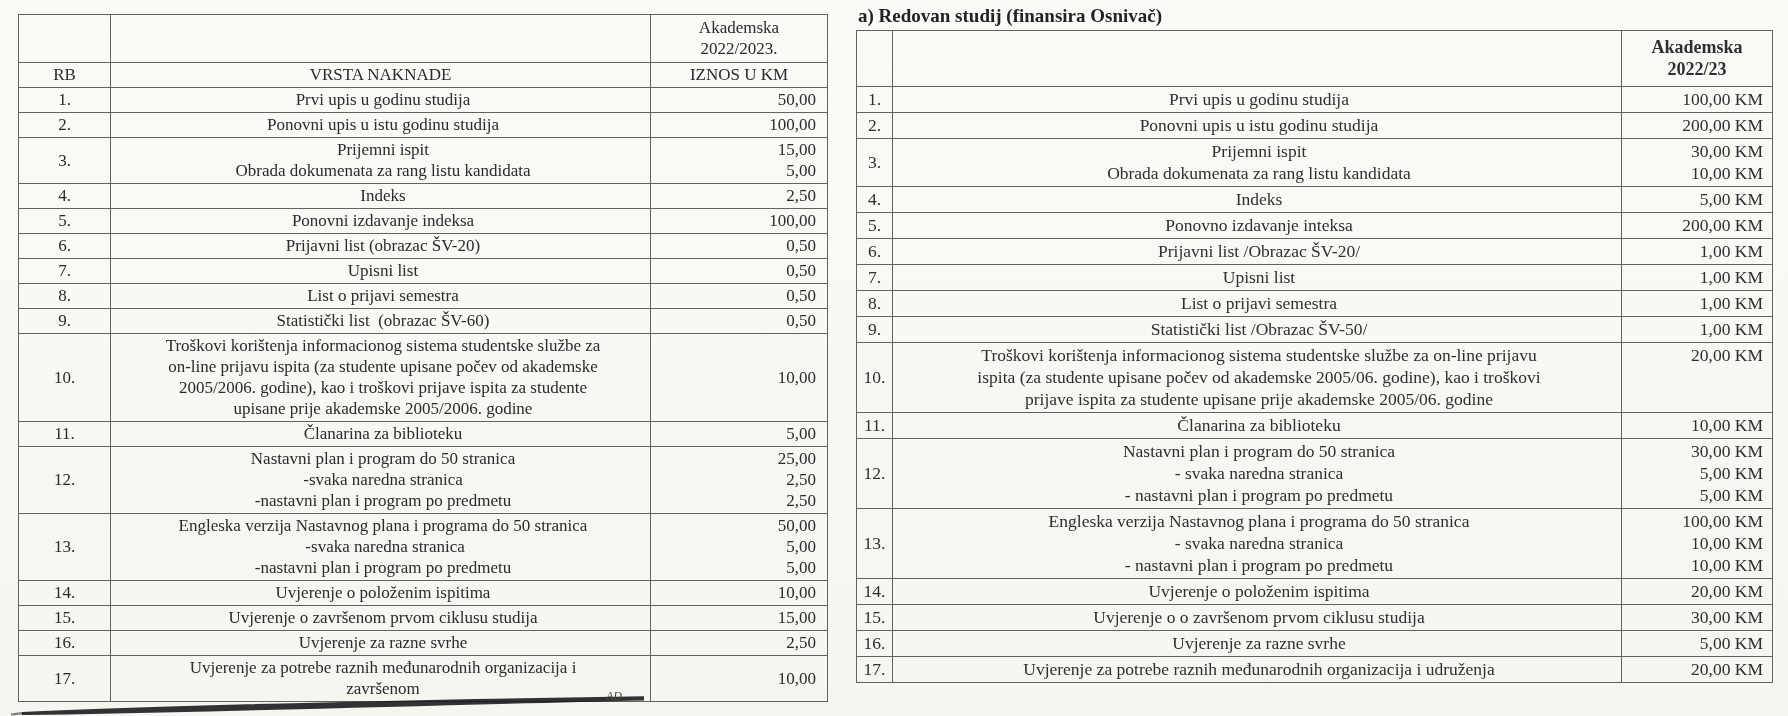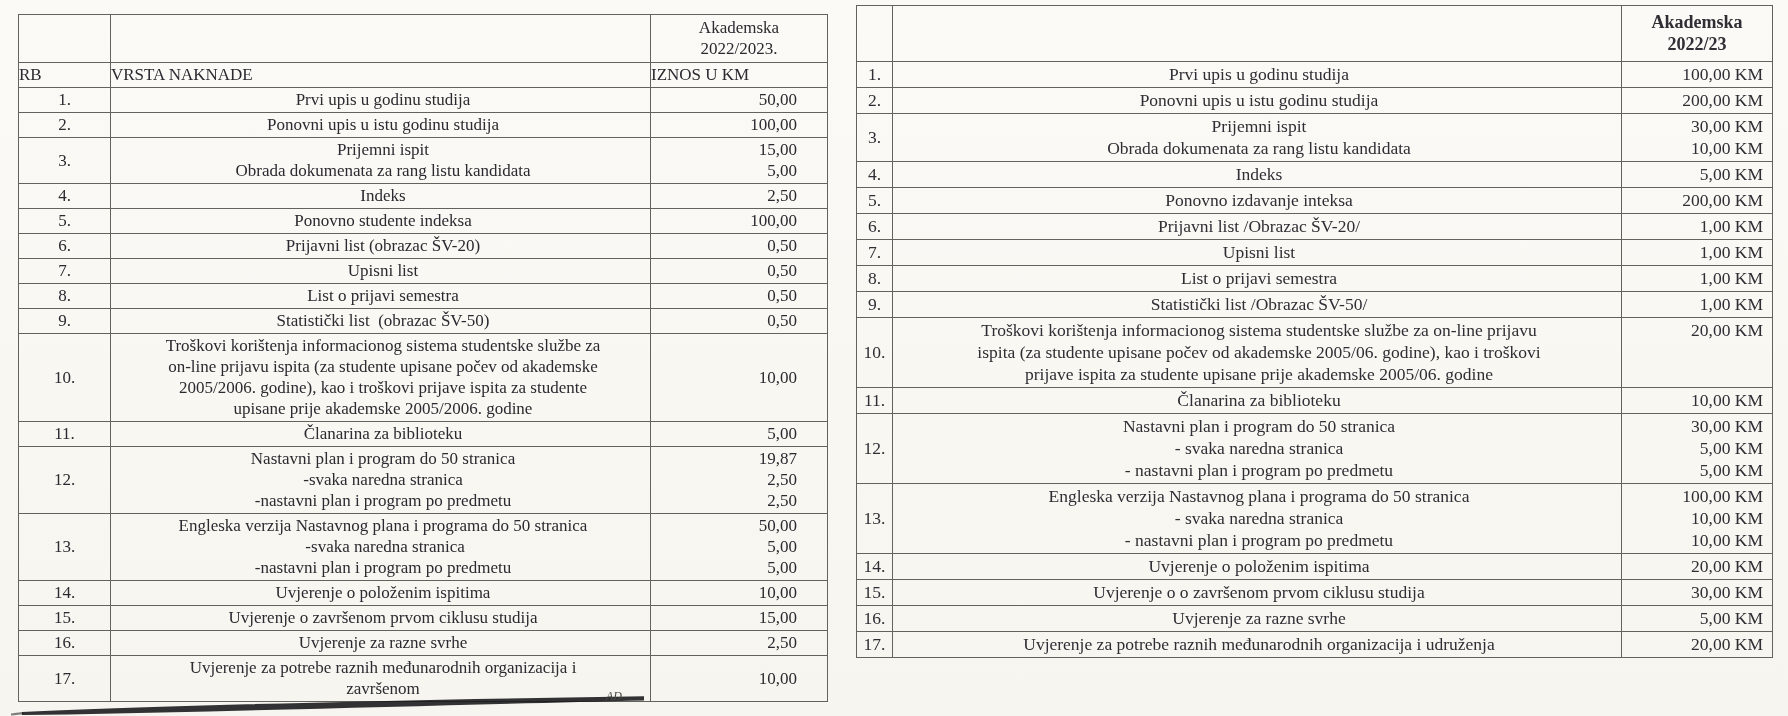--- a/index.html
+++ b/index.html
@@ -19,24 +19,24 @@
   .line{white-space:pre-wrap;}
   .rb{text-align:center;}
   .desc{text-align:center;}
   .val{text-align:right;}
   .val.mid{vertical-align:middle;}
 
   
   .left-wrap{position:absolute;left:18px;top:14px;width:809px;}
   .left-wrap td{font-size:17px;line-height:21px;padding:1px 0 2px 0;color:#2a2a30;}
   .left-wrap .desc{padding-left:9px;padding-right:4px;}
-  .left-wrap .val{padding-right:30px;}
+  .left-wrap .val{padding-right:11px;}
   .left-wrap .line{min-height:21px;}
   .left-wrap .hdr-year{height:44px;text-align:center;vertical-align:middle;}
-  .left-wrap .hdr2{text-align:left;}
+  .left-wrap .hdr2{text-align:center;}
 
   
   .right-wrap{position:absolute;left:856px;top:5px;width:916px;}
   .right-title{font-weight:bold;font-size:19px;line-height:22px;margin:0 0 3px 2px;color:#222228;}
   .right-wrap td{font-size:17.5px;line-height:22px;padding:1px 0 2px 0;color:#2e2e34;border-color:#6e6e68;}
   .right-wrap .desc{padding-left:8px;padding-right:4px;}
   .right-wrap .val{padding-right:9px;margin-top:24px;}
   .right-wrap .line{min-height:22px;}
   .right-wrap .hdr-year{height:52px;text-align:center;vertical-align:middle;font-weight:bold;font-size:18px;}
 
@@ -103,21 +103,21 @@
           <td class="desc">
             <div class="line">Indeks</div>
           </td>
           <td class="val">
             <div class="line">2,50</div>
           </td>
         </tr>
         <tr>
           <td class="rb">5.</td>
           <td class="desc">
-            <div class="line">Ponovno studente indeksa</div>
+            <div class="line">Ponovni izdavanje indeksa</div>
           </td>
           <td class="val">
             <div class="line">100,00</div>
           </td>
         </tr>
         <tr>
           <td class="rb">6.</td>
           <td class="desc">
             <div class="line">Prijavni list (obrazac ŠV-20)</div>
           </td>
@@ -139,21 +139,21 @@
           <td class="desc">
             <div class="line">List o prijavi semestra</div>
           </td>
           <td class="val">
             <div class="line">0,50</div>
           </td>
         </tr>
         <tr>
           <td class="rb">9.</td>
           <td class="desc">
-            <div class="line">Statistički list  (obrazac ŠV-50)</div>
+            <div class="line">Statistički list  (obrazac ŠV-60)</div>
           </td>
           <td class="val">
             <div class="line">0,50</div>
           </td>
         </tr>
         <tr>
           <td class="rb">10.</td>
           <td class="desc">
             <div class="line">Troškovi korištenja informacionog sistema studentske službe za</div>
             <div class="line">on-line prijavu ispita (za studente upisane počev od akademske</div>
@@ -172,21 +172,21 @@
           </td>
         </tr>
         <tr>
           <td class="rb">12.</td>
           <td class="desc">
             <div class="line">Nastavni plan i program do 50 stranica</div>
             <div class="line">-svaka naredna stranica</div>
             <div class="line">-nastavni plan i program po predmetu</div>
           </td>
           <td class="val">
-            <div class="line">19,87</div>
+            <div class="line">25,00</div>
             <div class="line">2,50</div>
             <div class="line">2,50</div>
           </td>
         </tr>
         <tr>
           <td class="rb">13.</td>
           <td class="desc">
             <div class="line">Engleska verzija Nastavnog plana i programa do 50 stranica</div>
             <div class="line"> -svaka naredna stranica</div>
             <div class="line">-nastavni plan i program po predmetu</div>
@@ -230,20 +230,21 @@
             <div class="line">Uvjerenje za potrebe raznih međunarodnih organizacija i</div>
             <div class="line">završenom</div>
           </td>
           <td class="val mid">10,00</td>
         </tr>
       </tbody>
   </table>
 </div>
 
 <div class="right-wrap">
+  <p class="right-title">a) Redovan studij (finansira Osnivač)</p>
   <table class="fees">
     <colgroup>
       <col style="width:36px">
         <col style="width:729px">
         <col style="width:151px">
     </colgroup>
     <tbody>
       <tr>
         <td class="hdr-year"></td>
         <td class="hdr-year"></td>

